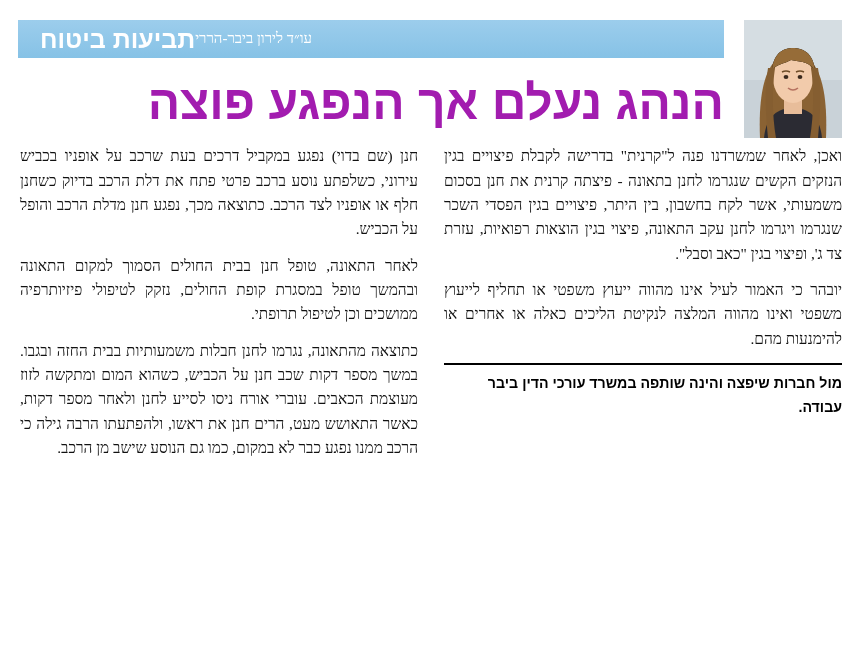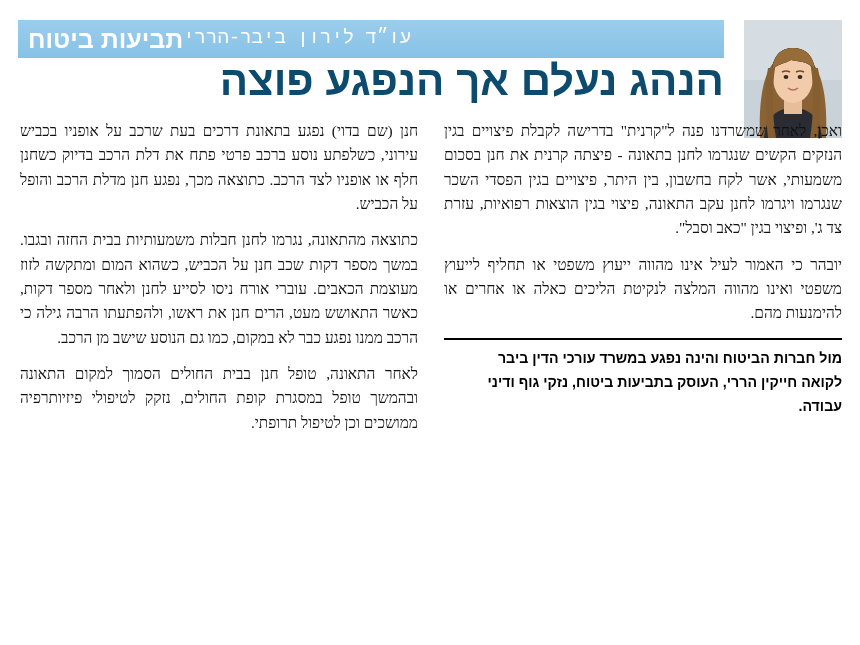--- a/index.html
+++ b/index.html
@@ -28,50 +28,50 @@
     position: relative;
     height: 38px;
     background: #8fc7e8;
     background: linear-gradient(to bottom, #9ccdec 0%, #86c2e6 100%);
     margin-right: 118px;
     margin-left: 0;
     display: flex;
     align-items: center;
     justify-content: flex-start;
     padding-right: 0;
-    padding-left: 2px;
+    padding-left: 14px;
     flex-direction: row-reverse;
   }
   .header-title {
     font-family: "Liberation Sans", sans-serif;
     font-weight: bold;
     font-size: 25px;
     color: #ffffff;
     letter-spacing: 0px;
     white-space: nowrap;
     padding-left: 8px;
   }
   .header-sub {
-    font-family: Liberation Mono, monospace;
-    font-size: 19px;
+    font-family: Liberation Serif, serif;
+    font-size: 15px;
     color: #ffffff;
     white-space: nowrap;
     padding-bottom: 2px;
   }
 
   
   .headline {
     margin-right: 118px;
-    margin-top: 1px;
+    margin-top: 20px;
     text-align: right;
     font-family: "Liberation Sans", sans-serif;
     font-weight: bold;
-    font-size: 42px;
+    font-size: 48px;
     line-height: 1.05;
-    color: #0c4a6e;
+    color: #a21caf;
     white-space: nowrap;
   }
 
   
   .photo {
     position: absolute;
     top: 20px;
     right: 18px;
     width: 98px;
     height: 118px;
@@ -169,28 +169,27 @@
   <div class="headline">הנהג נעלם אך הנפגע פוצה</div>
 
   <div class="columns">
 
     <div class="col col-right">
       <p>ואכן, לאחר שמשרדנו פנה ל"קרנית" בדרישה לקבלת פיצויים בגין הנזקים הקשים שנגרמו לחנן בתאונה - פיצתה קרנית את חנן בסכום משמעותי, אשר לקח בחשבון, בין היתר, פיצויים בגין הפסדי השכר שנגרמו ויגרמו לחנן עקב התאונה, פיצוי בגין הוצאות רפואיות, עזרת צד ג', ופיצוי בגין "כאב וסבל".</p>
       <p>יובהר כי האמור לעיל אינו מהווה ייעוץ משפטי או תחליף לייעוץ משפטי ואינו מהווה המלצה לנקיטת הליכים כאלה או אחרים או להימנעות מהם.</p>
 
       <div class="bio">
         <div class="rule"></div>
-        <p>מול חברות הביטוח והינה נפגע במשרד עורכי הדין ביבר</p>
-        <p>לקואה חייקין הררי, העוסק בתביעות ביטוח, נזקי גוף ודיני</p>
+        <p>מול חברות שיפצה והינה שותפה במשרד עורכי הדין ביבר</p>
         <p>עבודה.</p>
 
       </div>
     </div>
 
     <div class="col col-left">
-      <p class="first">חנן (שם בדוי) נפגע בתאונת דרכים בעת שרכב על אופניו בכביש עירוני, כשלפתע נוסע ברכב פרטי פתח את דלת הרכב בדיוק כשחנן חלף או אופניו לצד הרכב. כתוצאה מכך, נפגע חנן מדלת הרכב והופל על הכביש.</p>
+      <p class="first">חנן (שם בדוי) נפגע במקביל דרכים בעת שרכב על אופניו בכביש עירוני, כשלפתע נוסע ברכב פרטי פתח את דלת הרכב בדיוק כשחנן חלף או אופניו לצד הרכב. כתוצאה מכך, נפגע חנן מדלת הרכב והופל על הכביש.</p>
+      <p>לאחר התאונה, טופל חנן בבית החולים הסמוך למקום התאונה ובהמשך טופל במסגרת קופת החולים, נזקק לטיפולי פיזיותרפיה ממושכים וכן לטיפול תרופתי.</p>
       <p>כתוצאה מהתאונה, נגרמו לחנן חבלות משמעותיות בבית החזה ובגבו. במשך מספר דקות שכב חנן על הכביש, כשהוא המום ומתקשה לזוז מעוצמת הכאבים. עוברי אורח ניסו לסייע לחנן ולאחר מספר דקות, כאשר התאושש מעט, הרים חנן את ראשו, ולהפתעתו הרבה גילה כי הרכב ממנו נפגע כבר לא במקום, כמו גם הנוסע שישב מן הרכב.</p>
-      <p>לאחר התאונה, טופל חנן בבית החולים הסמוך למקום התאונה ובהמשך טופל במסגרת קופת החולים, נזקק לטיפולי פיזיותרפיה ממושכים וכן לטיפול תרופתי.</p>
 
     </div>
 
   </div>
 </div>
 
 </body></html>

